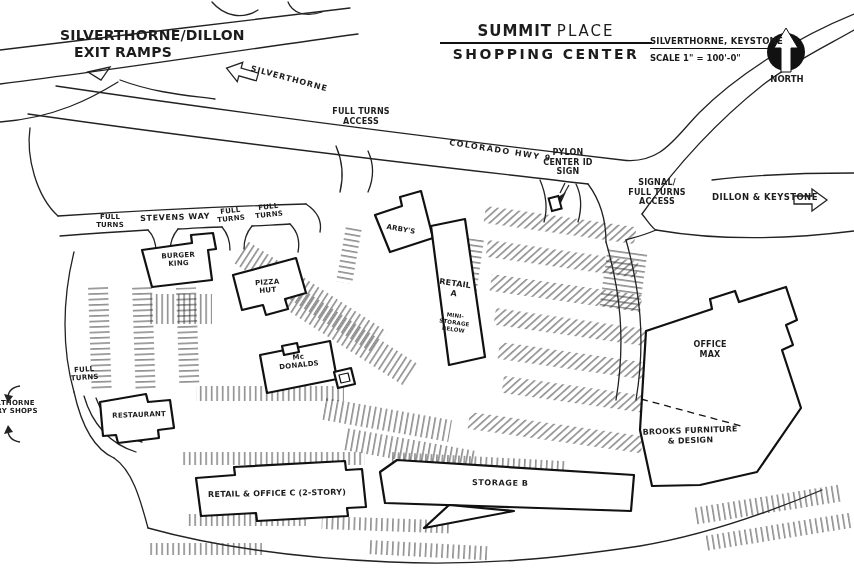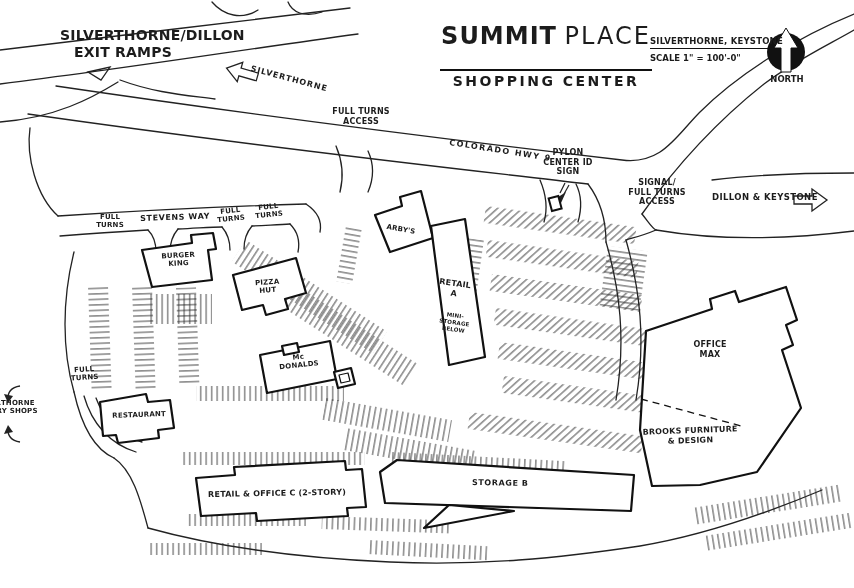--- a/index.html
+++ b/index.html
@@ -6,21 +6,21 @@
   .plan{position:relative;width:854px;height:588px;background:#ffffff;overflow:hidden;
         font-family:"DejaVu Sans",sans-serif;color:#1c1c1c;}
   .plan svg{position:absolute;left:0;top:0;}
   .lbl{position:absolute;white-space:pre-line;text-align:center;
        font:700 8px/1.2 "DejaVu Sans",sans-serif;letter-spacing:.2px;color:#1c1c1c;
        transform-origin:left top;}
   .nw{white-space:nowrap;}
   .sm{font-size:7px;}
   .xs{font-size:5.5px;line-height:1.25;}
   .titlebox{position:absolute;left:440px;top:24px;width:212px;text-align:center;}
-  .t1{font-size:24px;line-height:1.05;border-bottom:2px solid #111;padding-bottom:20px;
+  .t1{font-size:15px;line-height:1.05;border-bottom:2px solid #111;padding-bottom:2px;
       white-space:nowrap;}
   .tb{font-weight:900;letter-spacing:1px;}
   .tl{font-weight:400;letter-spacing:2px;}
   .t2{font-size:14px;font-weight:700;letter-spacing:2.5px;margin-top:2px;}
   .loc{position:absolute;left:650px;top:36px;width:126px;font:700 8.5px "DejaVu Sans",sans-serif;
        letter-spacing:.2px;border-bottom:1.3px solid #111;padding-bottom:2px;white-space:nowrap;}
   .scl{position:absolute;left:650px;top:53px;font:700 8.5px "DejaVu Sans",sans-serif;white-space:nowrap;}
   .north-lbl{position:absolute;left:766px;top:74px;width:42px;text-align:center;
        font:700 8.5px "DejaVu Sans",sans-serif;}
 </style>

